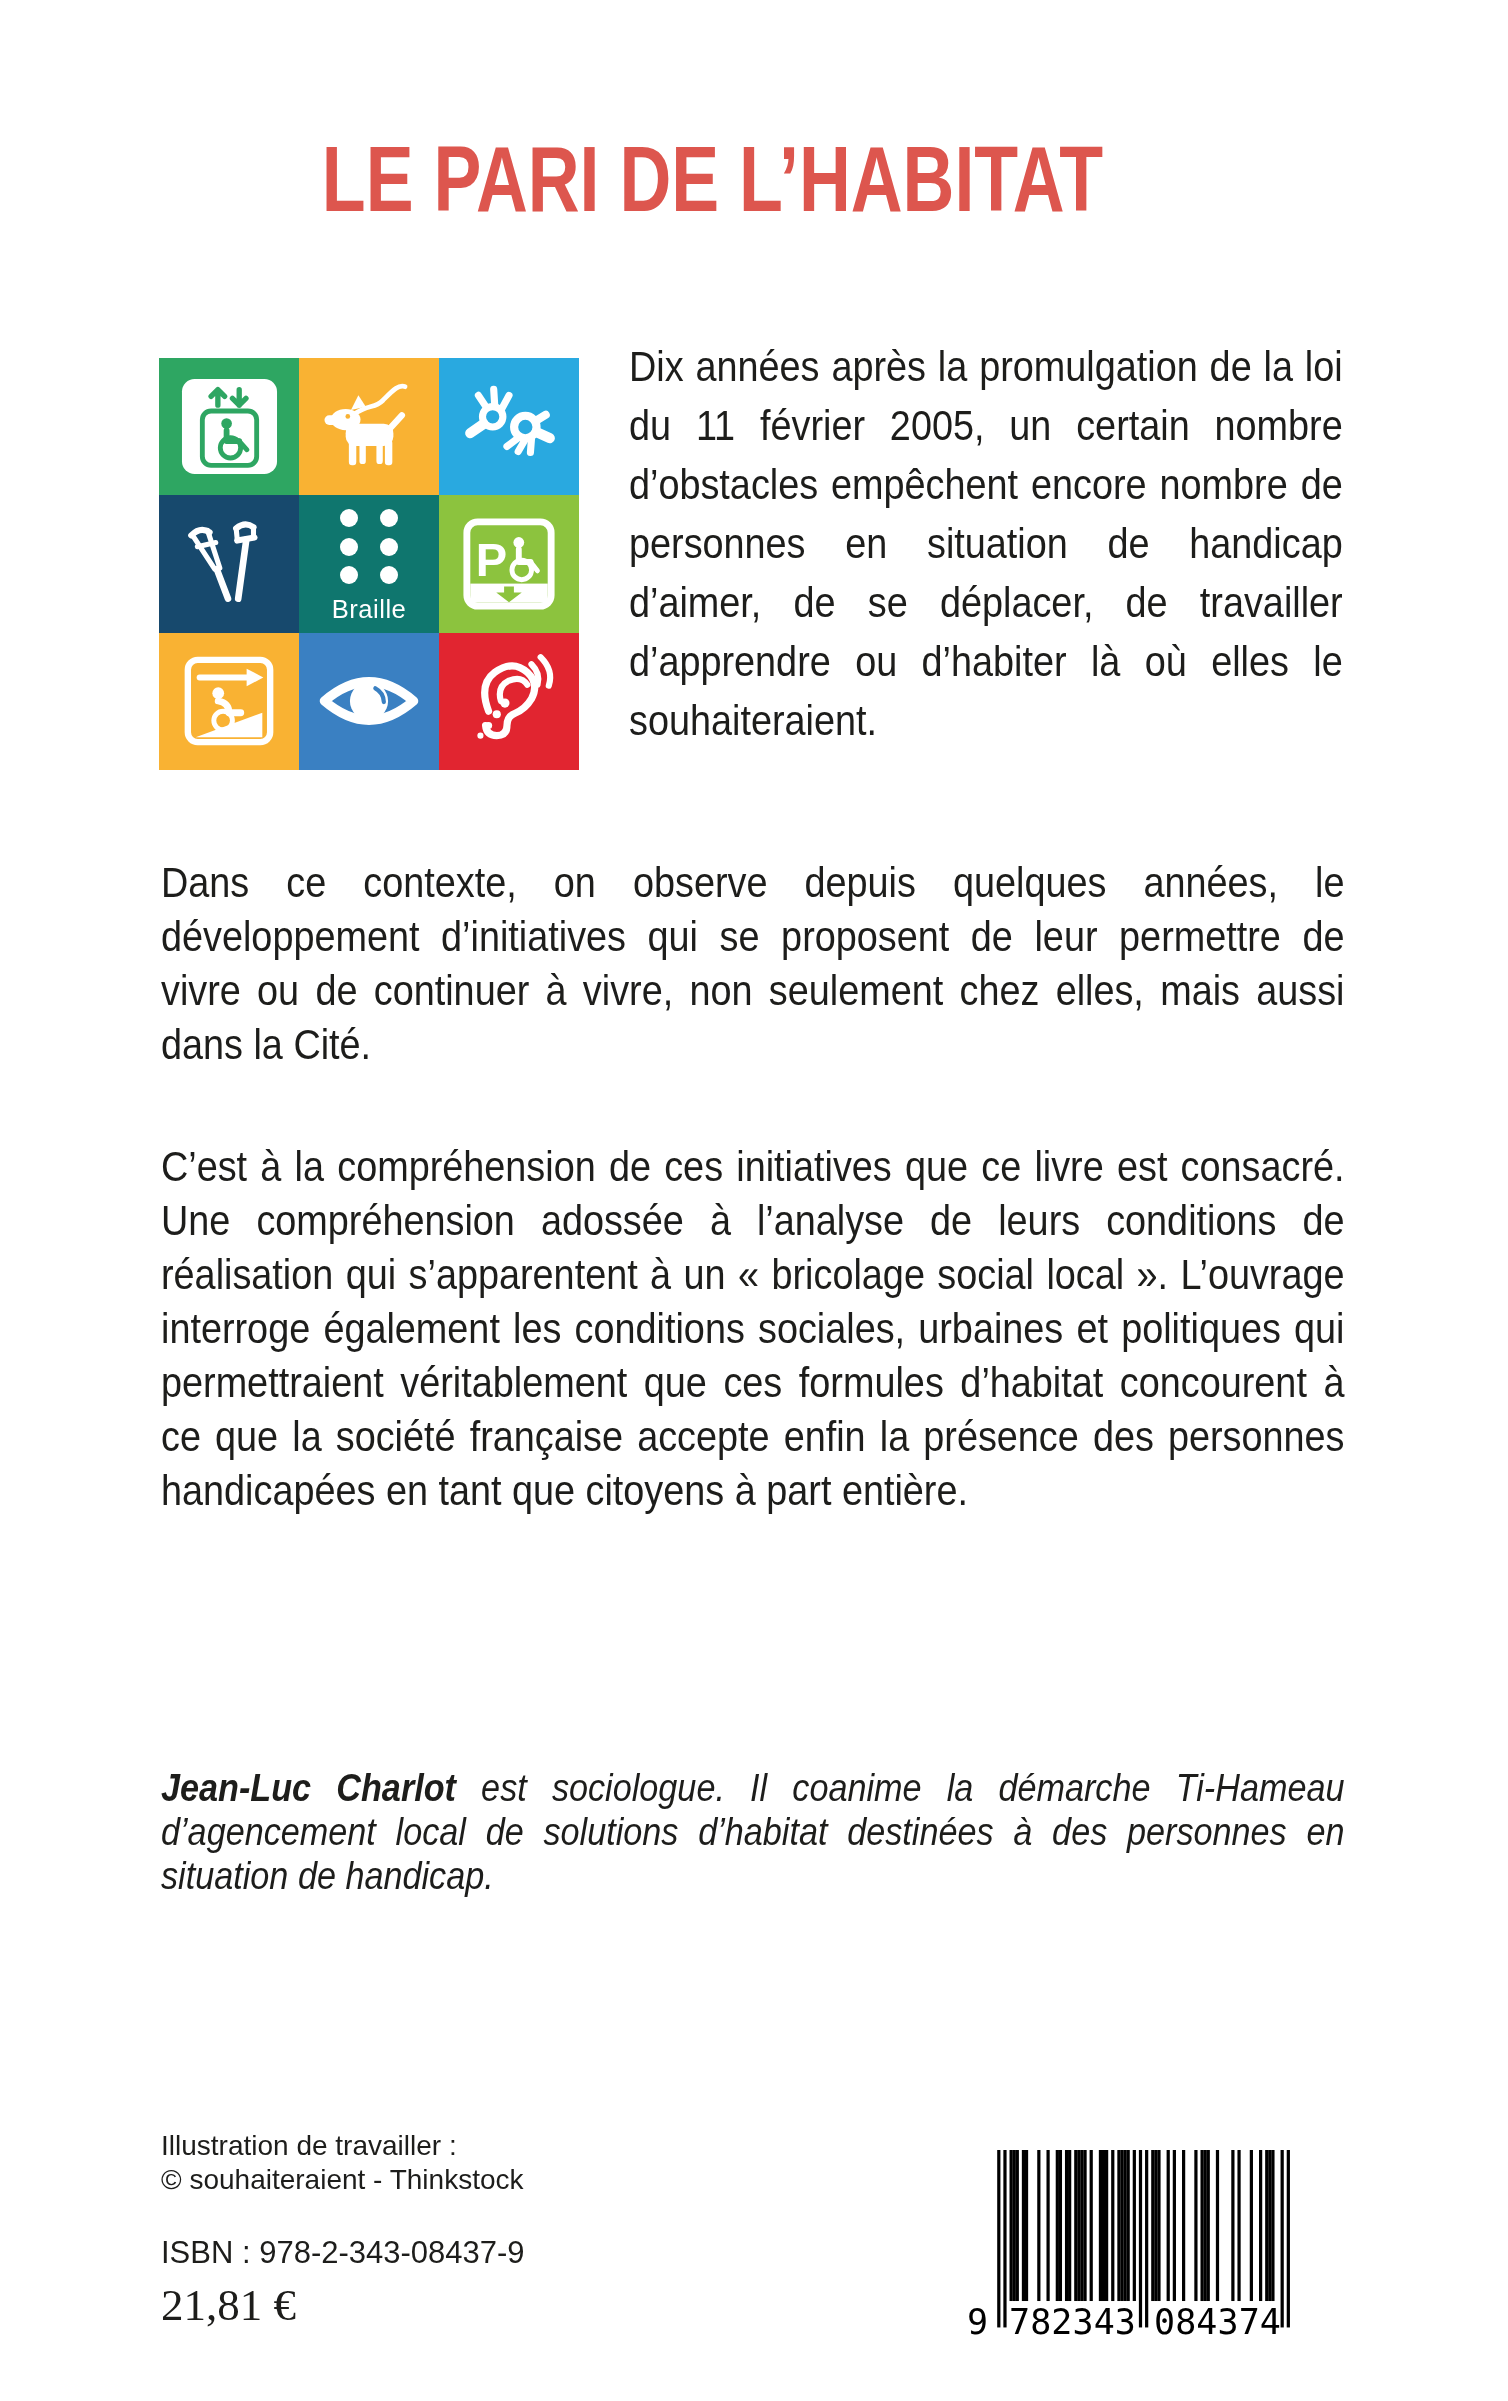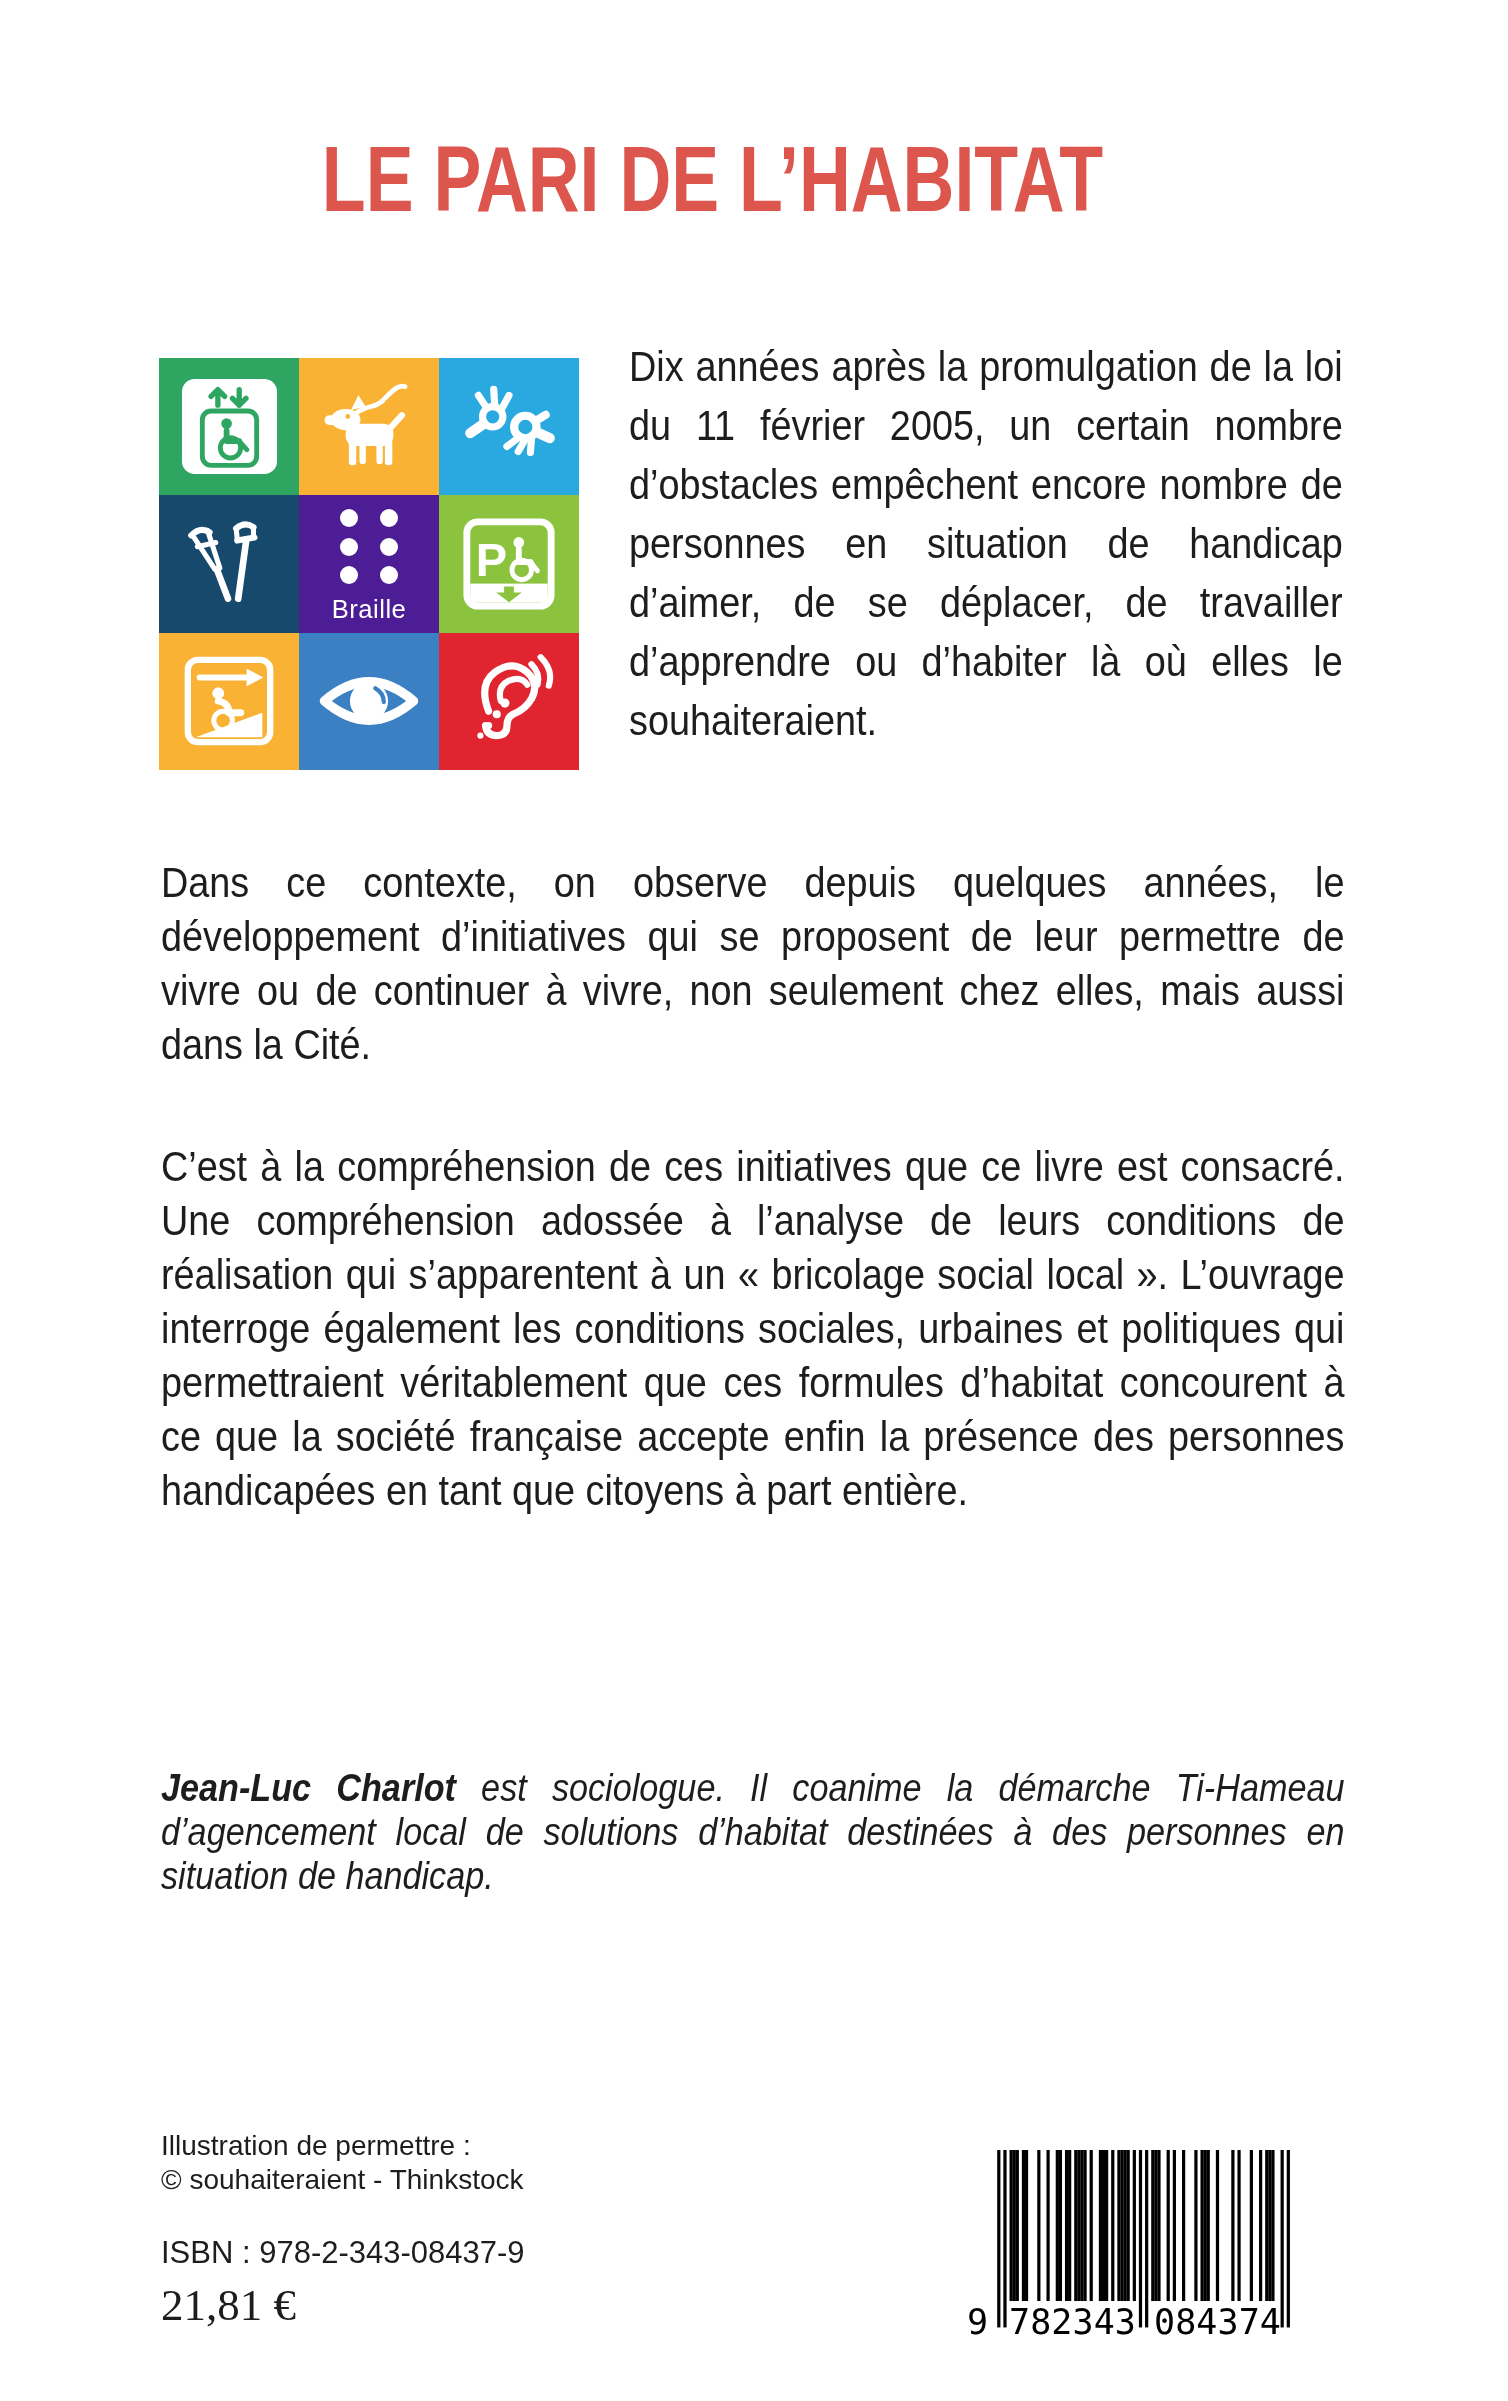--- a/index.html
+++ b/index.html
@@ -130,21 +130,21 @@
           <path d="M38 55 L49 84" stroke-width="6.5"></path>
           <path d="M57 15 Q66 8 74 14" stroke-width="6"></path>
           <path d="M57 15 L58 25" stroke-width="5"></path>
           <path d="M74 14 L74 23" stroke-width="5"></path>
           <path d="M58 27 L75 24" stroke-width="6"></path>
           <path d="M67 26 L59 84" stroke-width="6.5"></path>
         </g>
       </svg>
     </div>
 
-    <div class="tile" style="background: #4c1d95; color: rgb(141, 124, 183); text-align: right;">
+    <div class="tile" style="background: #0f766e; color: rgb(141, 124, 183); text-align: right;">
       <div class="braille-wrap">
         <div class="braille-dots">
           <i></i>
             <i></i>
             <i></i>
             <i></i>
             <i></i>
             <i></i>
         </div>
         <div class="braille-label">Braille</div>
@@ -203,21 +203,21 @@
 
   </div>
 
   <div class="abs para" id="p1">Dix années après la promulgation de la loi du 11 février 2005, un certain nombre d’obstacles empêchent encore nombre de personnes en situation de handicap d’aimer, de se déplacer, de travailler d’apprendre ou d’habiter là où elles le souhaiteraient.</div>
   <div class="abs para" id="p2">Dans ce contexte, on observe depuis quelques années, le développement d’initiatives qui se proposent de leur permettre de vivre ou de continuer à vivre, non seulement chez elles, mais aussi dans la Cité.</div>
   <div class="abs para" id="p3">C’est à la compréhension de ces initiatives que ce livre est consacré. Une compréhension adossée à l’analyse de leurs conditions de réalisation qui s’apparentent à un « bricolage social local ». L’ouvrage interroge également les conditions sociales, urbaines et politiques qui permettraient véritablement que ces formules d’habitat concourent à ce que la société française accepte enfin la présence des personnes handicapées en tant que citoyens à part entière.</div>
 
   <div class="abs bio"><span class="bio-name">Jean-Luc Charlot</span><span> est sociologue. Il coanime la démarche Ti-Hameau d’agencement local de solutions d’habitat destinées à des personnes en situation de handicap.</span></div>
 
   <div class="abs credit">
-    <div>Illustration de permettre :</div>
+    <div>Illustration de travailler :</div>
     <div>© souhaiteraient - Thinkstock</div>
   </div>
 
   <div class="abs isbn">ISBN : 978-2-343-08437-9</div>
   <div class="abs price">21,81 €</div>
 
   <svg class="abs barcode-bars" width="293" height="185" viewBox="0 0 310 196">
       <rect x="0.00" y="0" width="3.41" height="188"></rect>
       <rect x="6.53" y="0" width="3.41" height="188"></rect>
       <rect x="13.05" y="0" width="3.41" height="160"></rect>

